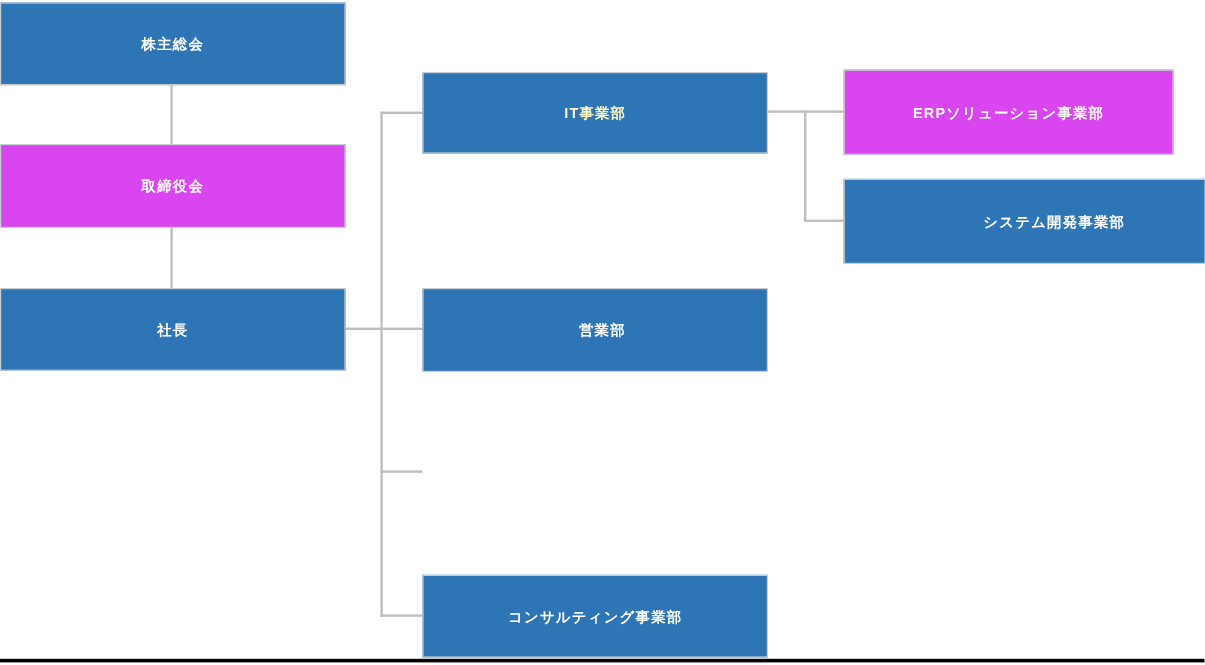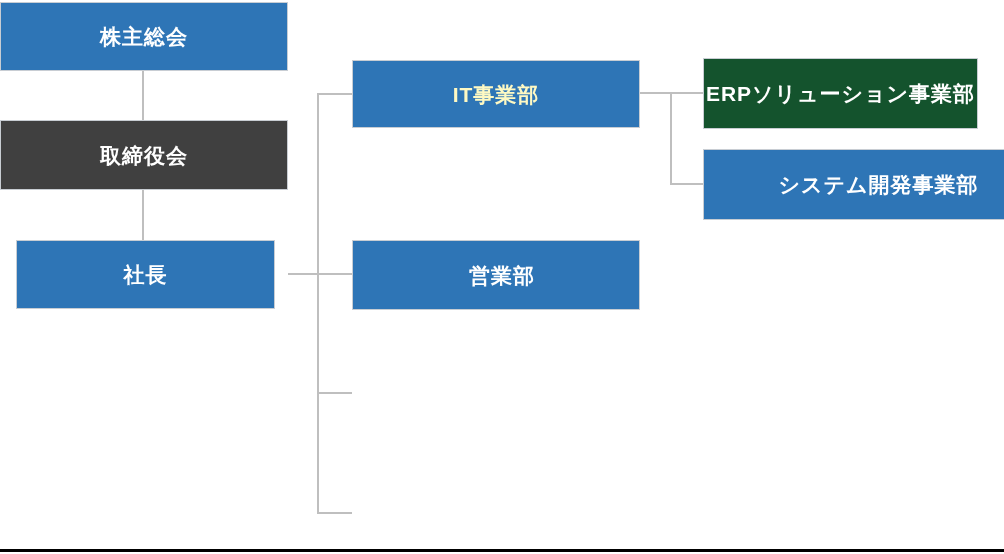--- a/index.html
+++ b/index.html
@@ -16,21 +16,21 @@
     font-family: "Liberation Sans", "DejaVu Sans", sans-serif;
   }
   .node {
     position: absolute;
     box-sizing: border-box;
     display: flex;
     align-items: center;
     justify-content: center;
     color: #ffffff;
     font-weight: bold;
-    font-size: 21px;
+    font-size: 12px;
     letter-spacing: 1px;
     text-align: center;
     white-space: nowrap;
     line-height: 1;
   }
   .connector {
     position: absolute;
   }
   .bottom-rule {
     position: absolute;
@@ -44,20 +44,21 @@
     <div class="connector" style="left: 142px; top: 190px; width: 2px; height: 50px; background: rgb(191, 191, 191);"></div>
     <div class="connector" style="left: 288px; top: 273px; width: 64px; height: 2px; background: rgb(191, 191, 191);"></div>
     <div class="connector" style="left: 317px; top: 93px; width: 2px; height: 421px; background: rgb(191, 191, 191);"></div>
     <div class="connector" style="left: 317px; top: 93px; width: 35px; height: 2px; background: rgb(191, 191, 191);"></div>
     <div class="connector" style="left: 317px; top: 392px; width: 35px; height: 2px; background: rgb(191, 191, 191);"></div>
     <div class="connector" style="left: 317px; top: 512px; width: 35px; height: 2px; background: rgb(191, 191, 191);"></div>
     <div class="connector" style="left: 640px; top: 92px; width: 63px; height: 2px; background: rgb(191, 191, 191);"></div>
     <div class="connector" style="left: 670px; top: 92px; width: 2px; height: 92px; background: rgb(191, 191, 191);"></div>
     <div class="connector" style="left: 670px; top: 183px; width: 33px; height: 2px; background: rgb(191, 191, 191);"></div>
     <div class="node" style="left: 0px; top: 2px; width: 288px; height: 69px; background: rgb(46, 117, 182); border: 1.5px solid rgb(200, 205, 211); color: rgb(255, 255, 255);">株主総会</div>
-    <div class="node" style="left: 0px; top: 120px; width: 288px; height: 70px; background: #404040; border: 1.5px solid rgb(200, 205, 211); color: rgb(255, 255, 255);">取締役会</div>
-    <div class="node" style="left: 16px; top: 240px; width: 259px; height: 69px; background: rgb(46, 117, 182); border: 1.5px solid rgb(200, 205, 211); color: rgb(255, 255, 255);">社長</div>
+    <div class="node" style="left: 0px; top: 120px; width: 288px; height: 70px; background: #d946ef; border: 1.5px solid rgb(200, 205, 211); color: rgb(255, 255, 255);">取締役会</div>
+    <div class="node" style="left: 0px; top: 240px; width: 288px; height: 69px; background: rgb(46, 117, 182); border: 1.5px solid rgb(200, 205, 211); color: rgb(255, 255, 255);">社長</div>
     <div class="node" style="left: 352px; top: 60px; width: 288px; height: 68px; background: rgb(46, 117, 182); border: 1.5px solid rgb(200, 205, 211); color: #fef9c3;">IT事業部</div>
     <div class="node" style="left: 352px; top: 240px; width: 288px; height: 70px; background: rgb(46, 117, 182); border: 1.5px solid rgb(200, 205, 211); color: rgb(255, 255, 255); padding-left: 12px;">営業部</div>
-    <div class="node" style="left: 703px; top: 58px; width: 275px; height: 71px; background: #14532d; border: 1.5px solid rgb(200, 205, 211); color: rgb(255, 255, 255);">ERPソリューション事業部</div>
+    <div class="node" style="left: 352px; top: 479px; width: 288px; height: 69px; background: rgb(46, 117, 182); border: 1.5px solid rgb(200, 205, 211); color: rgb(255, 255, 255);">コンサルティング事業部</div>
+    <div class="node" style="left: 703px; top: 58px; width: 275px; height: 71px; background: #d946ef; border: 1.5px solid rgb(200, 205, 211); color: rgb(255, 255, 255);">ERPソリューション事業部</div>
     <div class="node" style="left: 703px; top: 149px; width: 351px; height: 71px; background: rgb(46, 117, 182); border: 1.5px solid rgb(200, 205, 211); color: rgb(255, 255, 255);">システム開発事業部</div>
     <div class="bottom-rule" style="left: 0px; top: 549px; width: 1004px; height: 3px; background: rgb(0, 0, 0);"></div>
   </div>
 
 </body></html>

